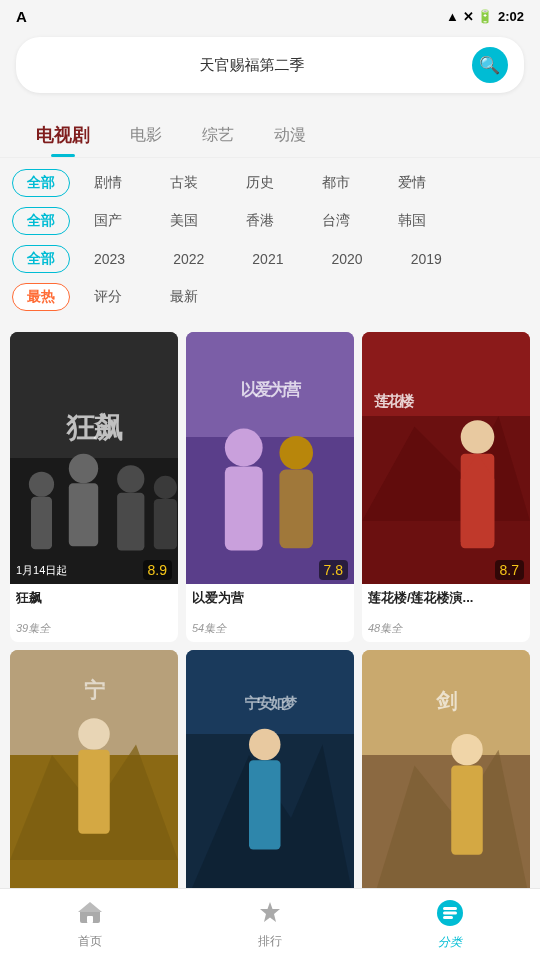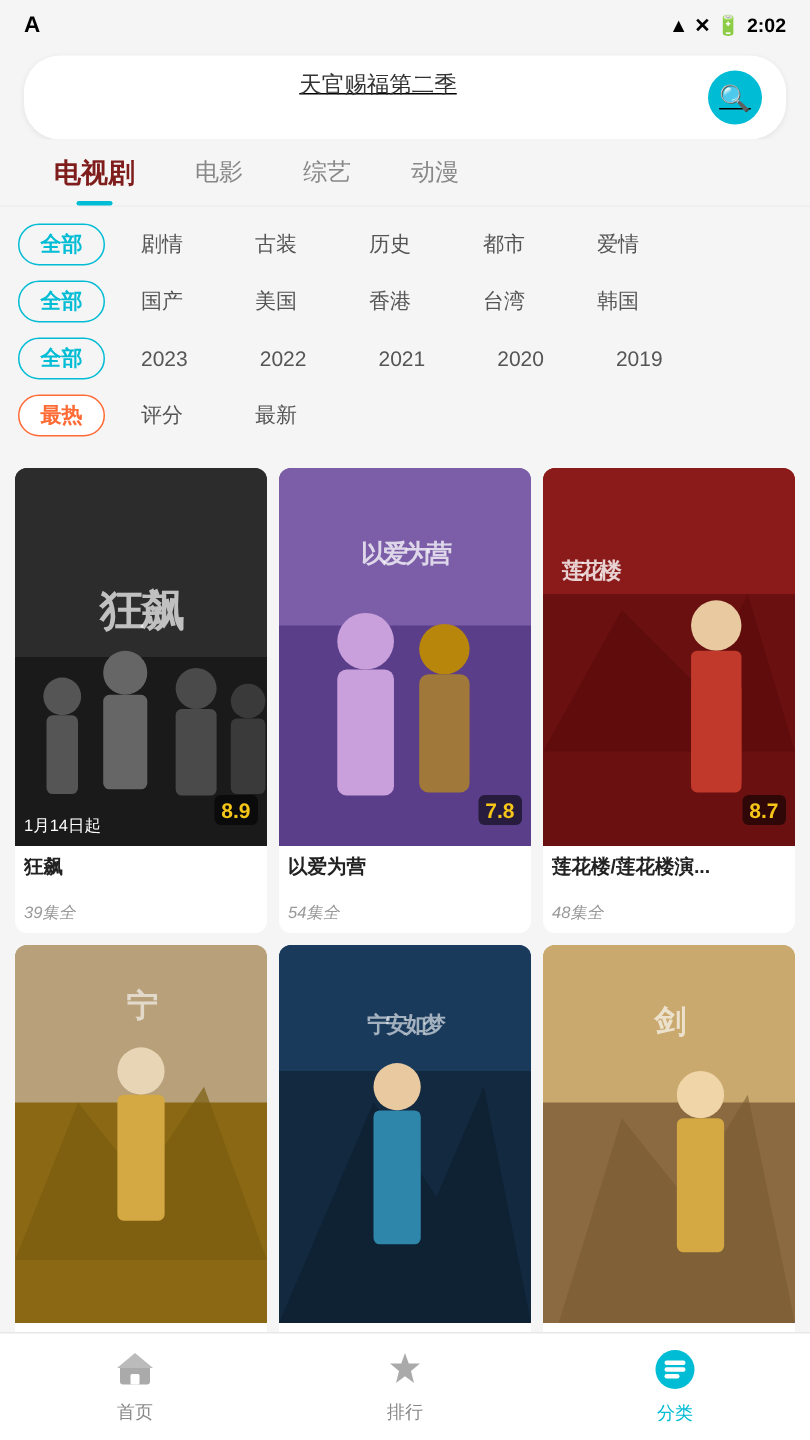--- a/index.html
+++ b/index.html
@@ -26,28 +26,27 @@
     .status-right {
       display: flex;
       align-items: center;
       gap: 4px;
       font-size: 13px;
       font-weight: 600;
     }
 
     
     .search-bar {
-      margin: 8px 16px 0;
+      margin: 8px 16px 20px;
       background: #fff;
       border-radius: 24px;
       display: flex;
-      align-items: flex-start;
+      align-items: center;
       padding: 10px 16px;
       box-shadow: 0 1px 4px rgba(0,0,0,0.08);
-      text-decoration: underline;
     }
     .search-text {
       flex: 1;
       font-size: 15px;
       color: #333;
       text-align: center;
     }
     .search-btn {
       width: 36px;
       height: 36px;
@@ -164,26 +163,26 @@
     }
     .card-1 .poster-bg { background: linear-gradient(160deg, #2c2c2c 0%, #555 40%, #333 100%); }
     .card-2 .poster-bg { background: linear-gradient(160deg, #6a4c93 0%, #c9a0dc 50%, #a67c52 100%); }
     .card-3 .poster-bg { background: linear-gradient(160deg, #8b1a1a 0%, #c0392b 40%, #6c3483 100%); }
     .card-4 .poster-bg { background: linear-gradient(160deg, #b7a07a 0%, #e8d5b5 50%, #8b6914 100%); }
     .card-5 .poster-bg { background: linear-gradient(160deg, #1a3a5c 0%, #2e86ab 50%, #a8dadc 100%); }
     .card-6 .poster-bg { background: linear-gradient(160deg, #c9a96e 0%, #e8c99a 50%, #8b6941 100%); }
 
     .card-badge {
       position: absolute;
-      bottom: 14px;
+      bottom: 4px;
       right: 6px;
       background: rgba(0,0,0,0.55);
       color: #f5c518;
       font-size: 14px;
-      font-weight: 700;
+      font-weight: 400;
       padding: 2px 5px;
       border-radius: 4px;
     }
     .card-date {
       position: absolute;
       bottom: 6px;
       left: 6px;
       color: #fff;
       font-size: 11px;
       font-weight: 500;
@@ -459,15 +458,15 @@
   </div>
   <div class="nav-item active">
     <span class="nav-icon">
       <svg width="28" height="28" viewBox="0 0 28 28" fill="none" xmlns="http://www.w3.org/2000/svg">
         <circle cx="14" cy="14" r="13" fill="#00bcd4"></circle>
         <rect x="7" y="8" width="14" height="3" rx="1.5" fill="white"></rect>
         <rect x="7" y="12.5" width="14" height="3" rx="1.5" fill="white"></rect>
         <rect x="7" y="17" width="10" height="3" rx="1.5" fill="white"></rect>
       </svg>
     </span>
-    <span class="nav-label" style="color:#00bcd4;">分类</span>
+    <span class="nav-label" style="color:#00bcd4;font-style:italic;">分类</span>
   </div>
 </div>
 
 </body></html>

